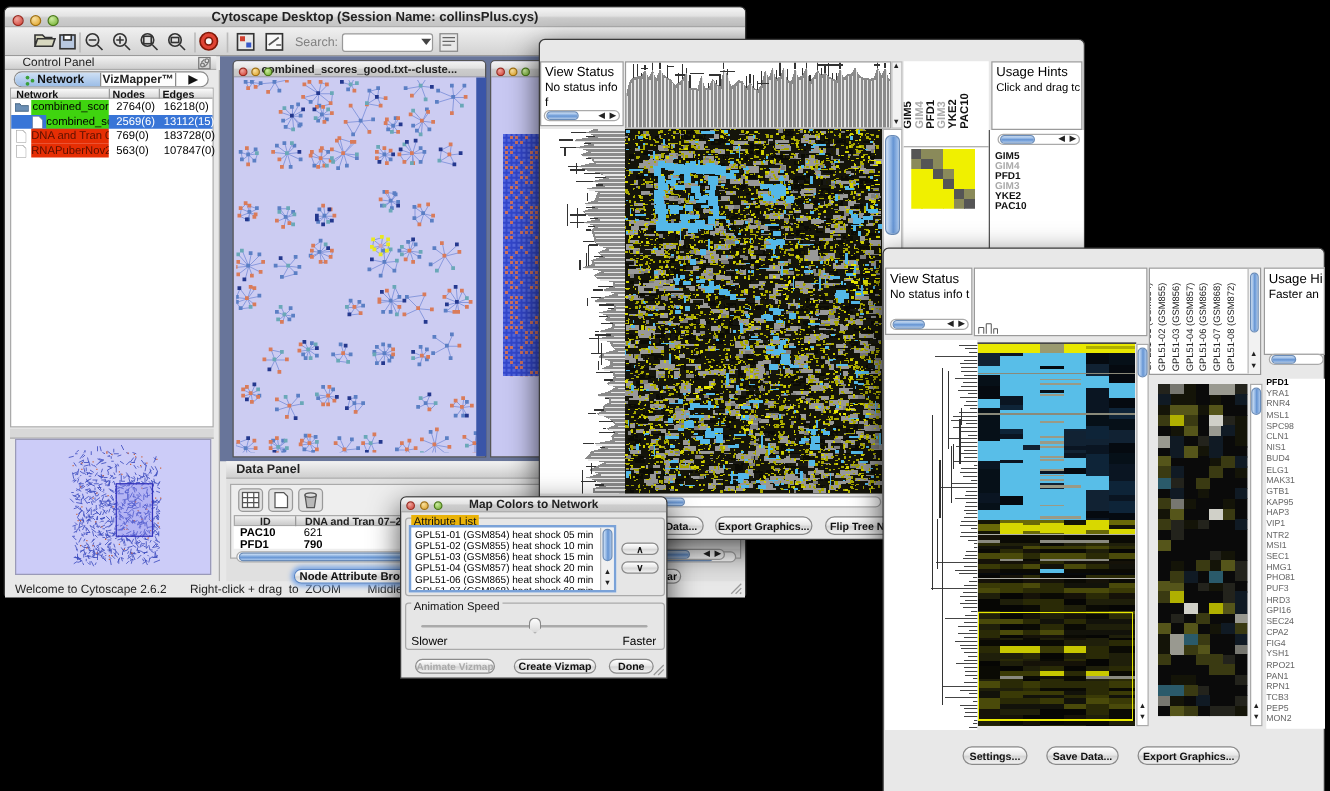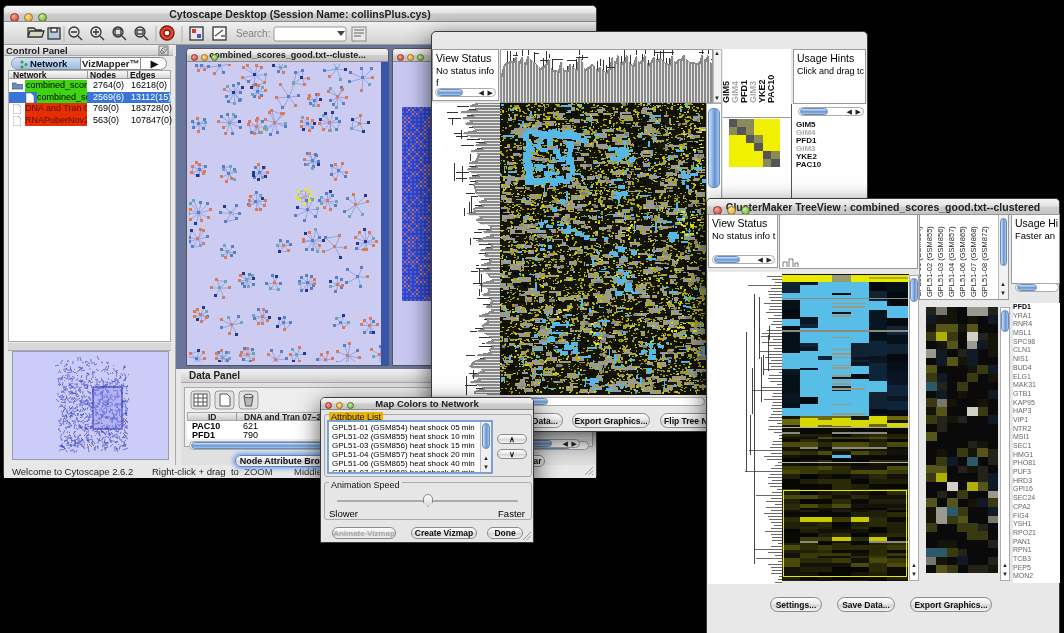--- a/index.html
+++ b/index.html
@@ -67,21 +67,21 @@
         <path d="M211 14 l8 -6 M217 14 h4" stroke="#555"></path>
       </g>
       <text x="232" y="15" font-size="10" fill="#808080" font-family="Liberation Sans">Search:</text>
       <rect x="270" y="5" width="72" height="14" rx="2" fill="#fff" stroke="#999"></rect>
       <path d="M333 9 l4 5 4 -5 z" fill="#444"></path>
       <rect x="348" y="5" width="14" height="14" fill="#e8e8e8" stroke="#888"></rect>
       <path d="M350 8 h10 M350 11 h10 M350 14 h7" stroke="#666"></path>
     </svg>
   </div>
 
-  <div class="abs" style="left:0;top:39px;width:169px;height:11px;background:linear-gradient(180deg,#f2f2f2,#cfcfcf);border-bottom:1px solid #aaa;font-size:9.5px;font-weight:bold;color:#222;line-height:11px;padding-left:2px">Control Panel
+  <div class="abs" style="left:0;top:39px;width:169px;height:11px;background:linear-gradient(180deg,#f2f2f2,#cfcfcf);border-bottom:1px solid #aaa;font-size:9.5px;font-weight:normal;color:#222;line-height:11px;padding-left:14px">Control Panel
     <svg width="11" height="11" style="position:absolute;right:4px;top:0px">
         <g stroke="#777" fill="none">
           <rect x="1" y="1" width="9" height="9"></rect>
           <path d="M3 5 l2.5 -2.5 M5.5 8.5 L8.5 5.5"></path>
           <circle cx="4" cy="7" r="1.5"></circle>
           <circle cx="7.5" cy="3.5" r="1.5"></circle>
         </g>
       </svg>
   </div>
 
@@ -179,21 +179,21 @@
       </svg>
       <div class="abs" style="left:2px;top:24px;width:405px;height:9px;background:linear-gradient(180deg,#f0f0f0,#cacaca);border:1px solid #aaa;font-size:8.5px;font-weight:bold;color:#222">
         <span style="position:absolute;left:20px;top:-1px">ID</span>
         <span style="position:absolute;left:56px;top:-1px">DNA and Tran 07–21–06b.sif:shared interaction::</span>
         <i style="position:absolute;left:48px;top:0;width:1px;height:9px;background:#999"></i>
       </div>
       <div class="abs" style="left:2px;top:33px;width:405px;height:18px;background:#fff;font-size:9px;font-weight:bold;color:#000">
         <span style="position:absolute;left:5px;top:0">PAC10</span>
           <span style="position:absolute;left:56px;top:0;font-weight:normal">621</span>
         <span style="position:absolute;left:5px;top:9px">PFD1</span>
-          <span style="position:absolute;left:56px;top:9px;font-weight:normal">790</span>
+          <span style="position:absolute;left:56px;top:9px;font-weight:bold">790</span>
       </div>
       <div class="hsb" style="left:4px;top:53px;width:400px">
           <div class="thumb" style="left:1px;width:380px"></div>
         </div>
     </div>
     <div class="btn" style="left:54px;top:86px;width:110px;height:12px;line-height:11px;box-shadow:0 0 4px 2px #7aa7e8;border-color:#5a87c8;font-size:9px">Node Attribute Browser</div>
     <div class="hsb" style="left:339px;top:70px;width:60px">
         <div class="thumb" style="left:1px;width:30px"></div>
       <span class="arr" style="right:11px;top:-1px">◀</span>
         <span class="arr" style="right:2px;top:-1px">▶</span>
@@ -358,22 +358,20 @@
 
   <div class="hsb" style="left:69px;top:365px;width:204px">
       <div class="thumb" style="left:26px;width:20px"></div>
     </div>
   <div class="btn" style="left:73px;top:381px;width:58px;height:15px;line-height:14px">Save Data...</div>
   <div class="btn" style="left:140px;top:381px;width:78px;height:15px;line-height:14px">Export Graphics...</div>
   <div class="btn" style="left:228px;top:381px;width:62px;height:15px;line-height:14px">Flip Tree Nod</div>
 </div>
 
 <div class="win" style="left:706px;top:198px;width:354px;height:436px;border-radius:5px 5px 0 0">
-  <div class="tbar">ClusterMaker TreeView : combined_scores_good.txt--clustered
-    <span class="lights"><i class="lr"></i><i class="ly"></i><i class="lg"></i></span></div>
 
   <div class="panel" style="left:1px;top:15px;width:70px;height:54px;font-size:10.5px;color:#000;padding:2px 0 0 3px;overflow:hidden">View Status<br><span style="font-size:9.5px">No status info t</span>
     <div class="hsb" style="left:3px;top:40px;width:63px">
         <div class="thumb" style="left:1px;width:26px"></div>
       <span class="arr" style="right:11px;top:-1px">◀</span>
         <span class="arr" style="right:2px;top:-1px">▶</span>
       </div>
   </div>
 
   <div class="panel" style="left:72px;top:15px;width:139px;height:55px">

